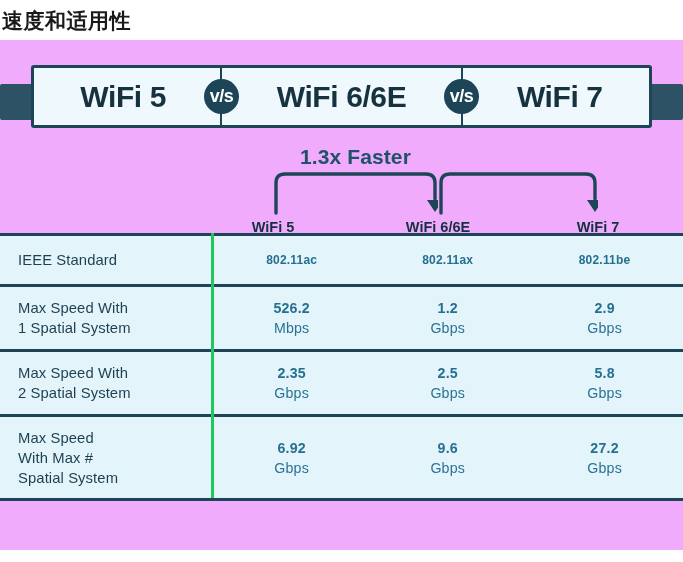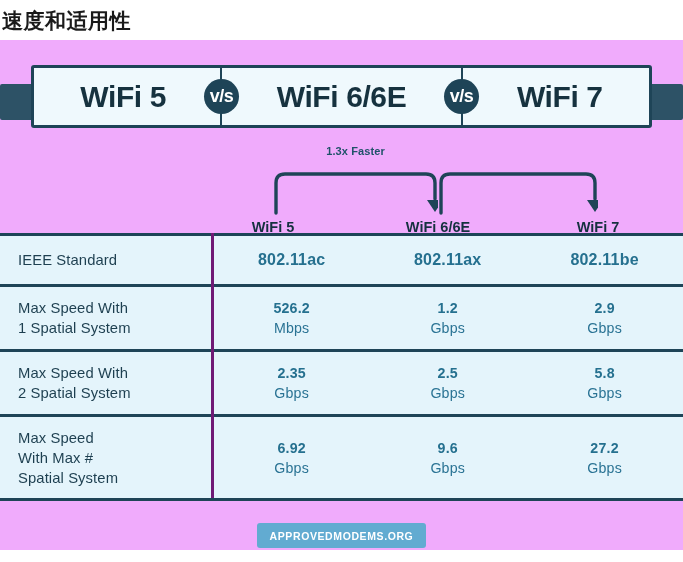--- a/index.html
+++ b/index.html
@@ -123,21 +123,21 @@
   .arrow-group {
     position: absolute;
     top: 24px;
     height: 46px;
   }
   .arrow-label {
     position: absolute;
     top: -24px;
     width: 100%;
     text-align: center;
-    font-size: 11px;
+    font-size: 21px;
     font-weight: bold;
     color: #1f5268;
     letter-spacing: 0.1px;
   }
   .arrow-svg { display: block; }
 
   .col-head-row {
     position: absolute;
     left: 0;
     right: 0;
@@ -163,38 +163,38 @@
   .cmp-table td {
     border-top: 3px solid #1e4457;
     background: #e4f4fb;
     padding: 0;
     vertical-align: middle;
   }
   .cmp-table tr:last-child td { border-bottom: 3px solid #1e4457; }
 
   td.rowlabel {
     width: 193px;
-    border-right: 3px solid #701a75;
+    border-right: 3px solid #22c55e;
     padding: 9px 0 9px 18px;
     font-size: 14.8px;
     color: #1d3f50;
     line-height: 20px;
     letter-spacing: 0.1px;
   }
   td.valcell {
     text-align: center;
     padding: 9px 0;
     font-size: 14.2px;
     font-weight: bold;
     color: #25708f;
     line-height: 20px;
     letter-spacing: 0.2px;
   }
   td.valcell .unit { display: block; font-weight: normal; color: #2a7394; }
-  tr.std td.valcell { font-size: 16px; }
+  tr.std td.valcell { font-size: 12px; }
 
   .row-h1 { height: 51px; }
   .row-h2 { height: 65px; }
   .row-h3 { height: 65px; }
   .row-h4 { height: 84px; }
 
   
   .footer {
     text-align: center;
     padding-top: 22px;
@@ -330,17 +330,14 @@
           <span class="unit">Gbps</span>
         </td>
         <td class="valcell">
           <span>27.2</span>
           <span class="unit">Gbps</span>
         </td>
       </tr>
     </tbody>
   </table>
 
-  <div class="footer">
-    <span class="brand-badge">APPROVEDMODEMS.ORG</span>
-  </div>
 
 </div>
 
 </body></html>

